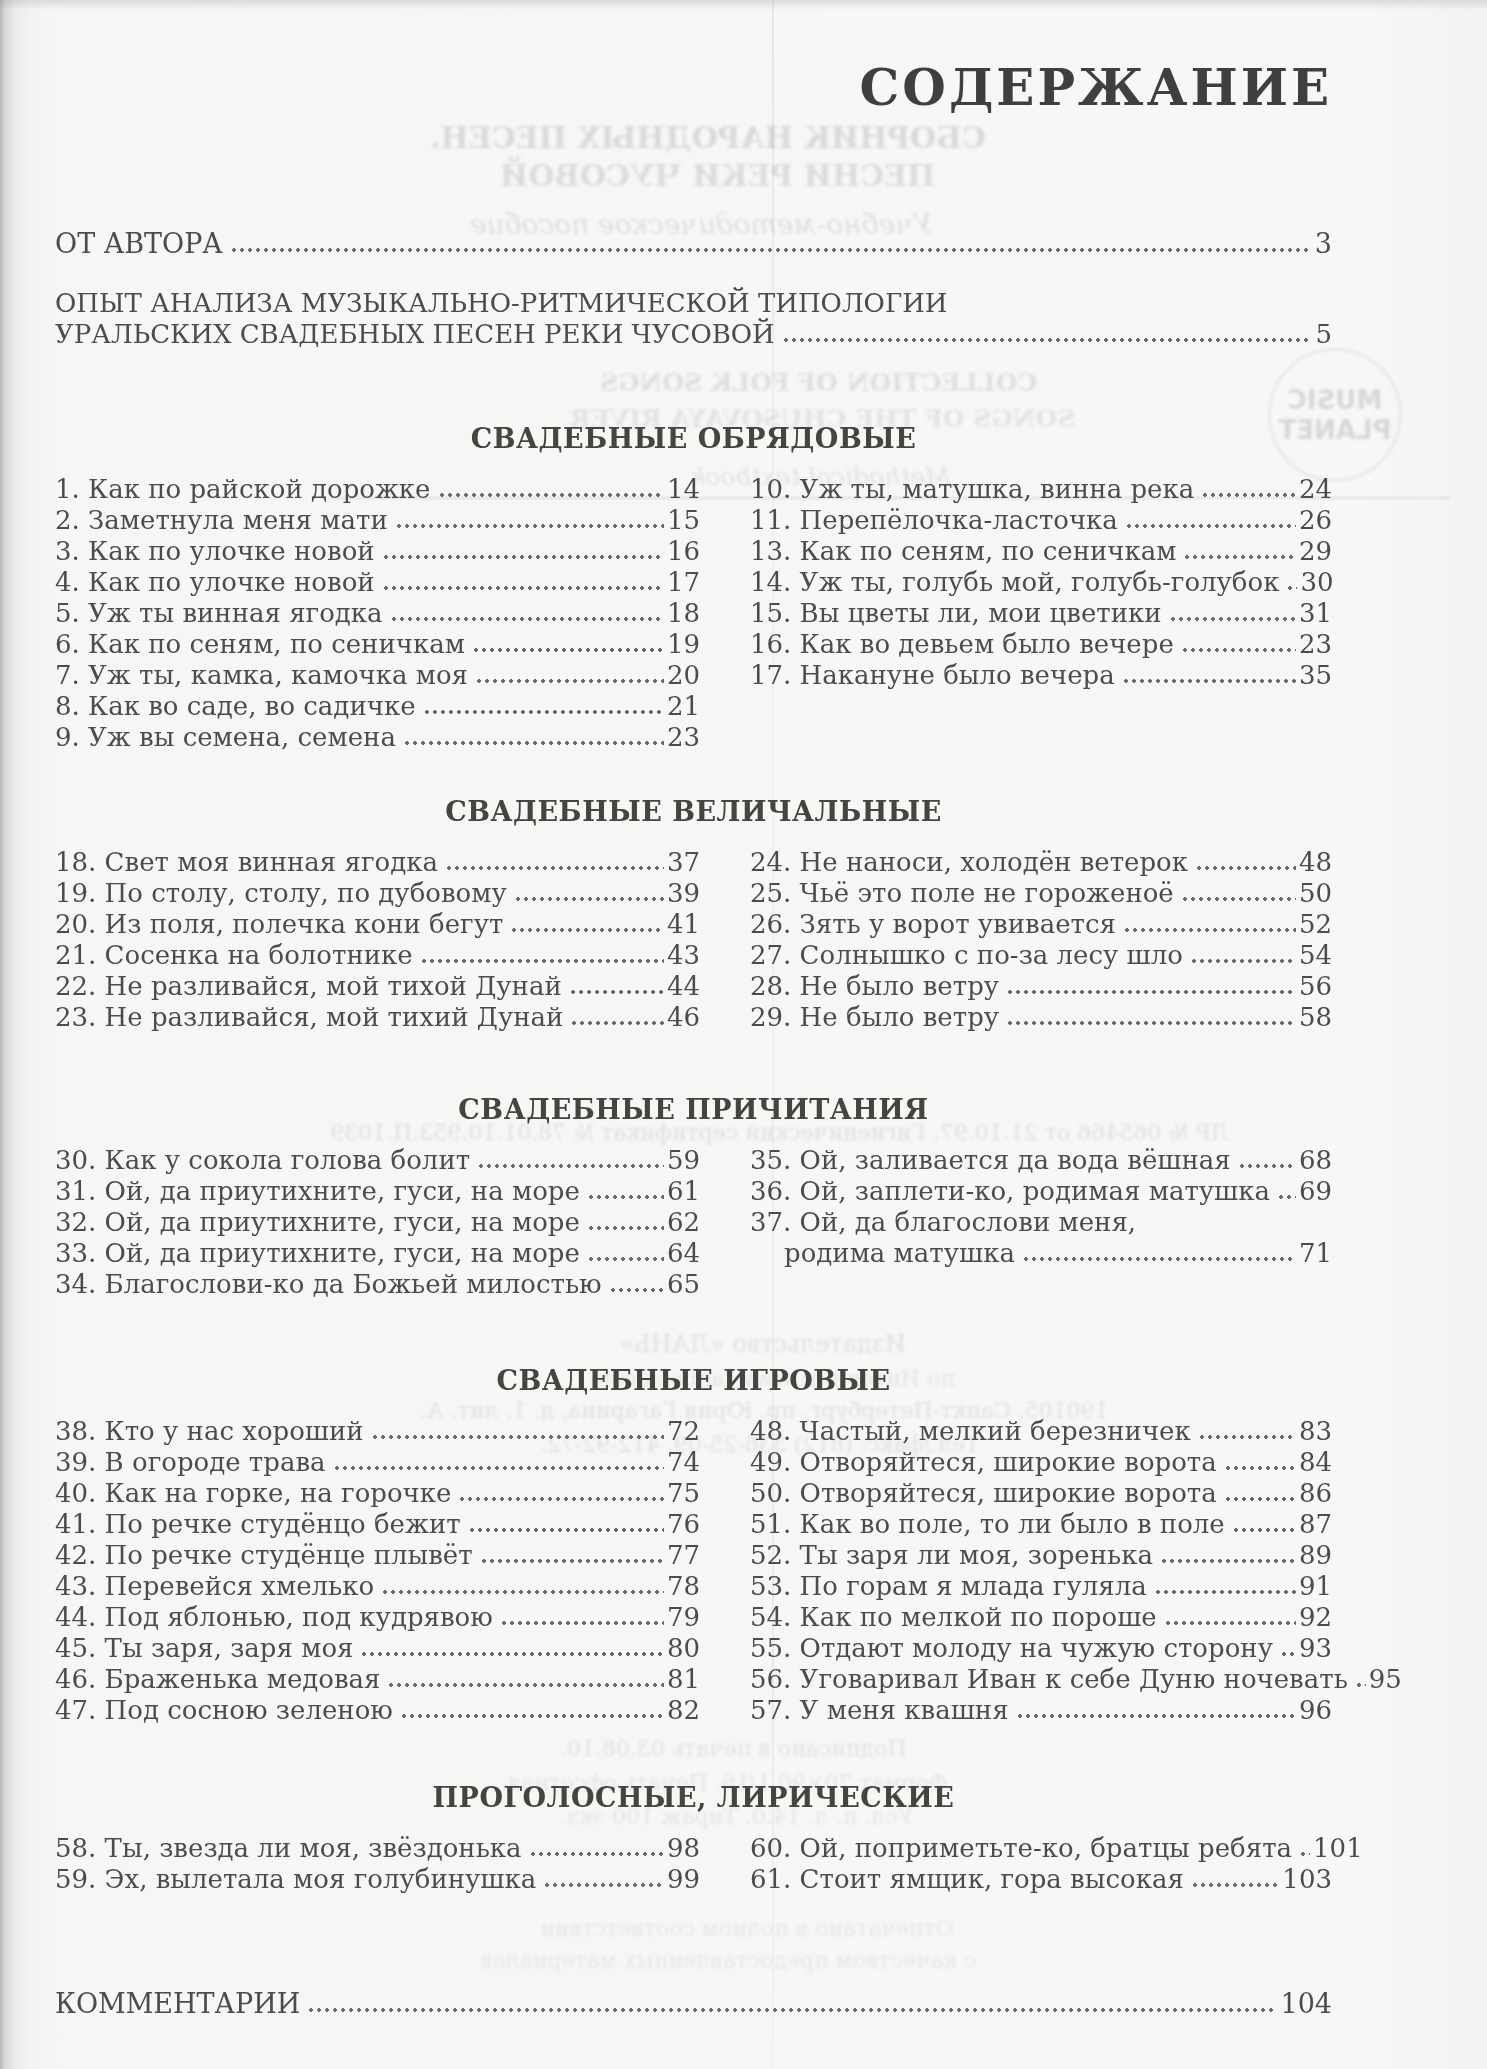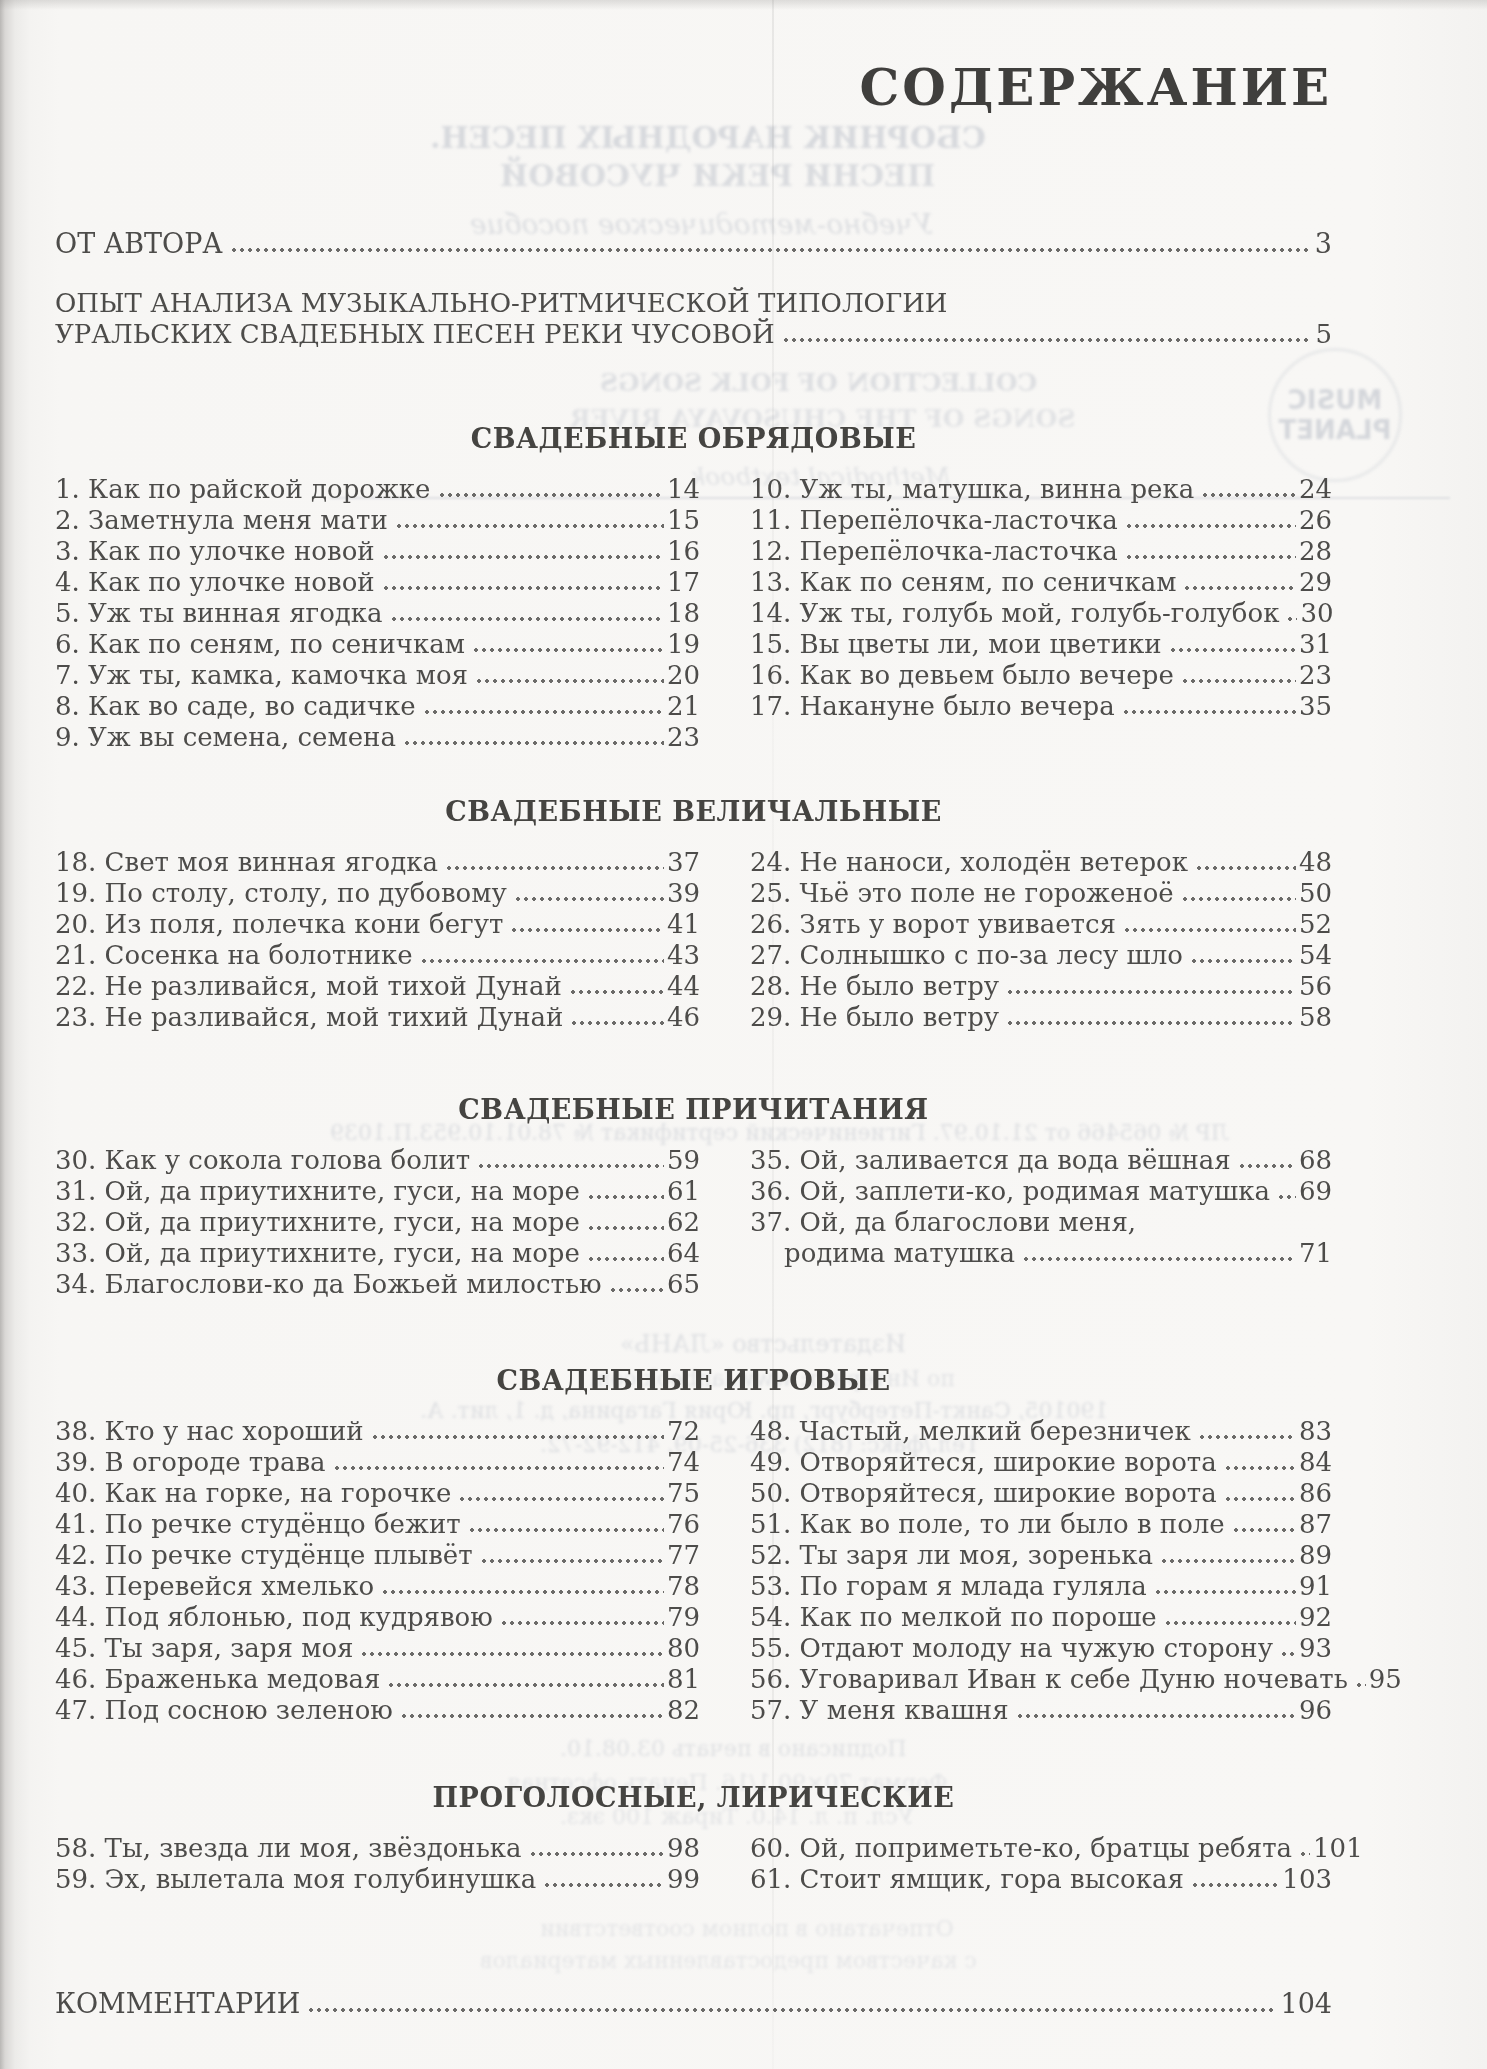--- a/index.html
+++ b/index.html
@@ -163,25 +163,20 @@
                 <span class="t">10. Уж ты, матушка, винна река</span>
                 <span class="leader"></span>
                 <span class="pg">24</span>
               </div>
               <div class="row">
                 <span class="t">11. Перепёлочка-ласточка</span>
                 <span class="leader"></span>
                 <span class="pg">26</span>
               </div>
               <div class="row">
-                <span class="t">12. Перепёлочка-ласточка</span>
-                <span class="leader"></span>
-                <span class="pg">28</span>
-              </div>
-              <div class="row">
                 <span class="t">13. Как по сеням, по сеничкам</span>
                 <span class="leader"></span>
                 <span class="pg">29</span>
               </div>
               <div class="row">
                 <span class="t">14. Уж ты, голубь мой, голубь-голубок</span>
                 <span class="leader"></span>
                 <span class="pg">30</span>
               </div>
               <div class="row">

